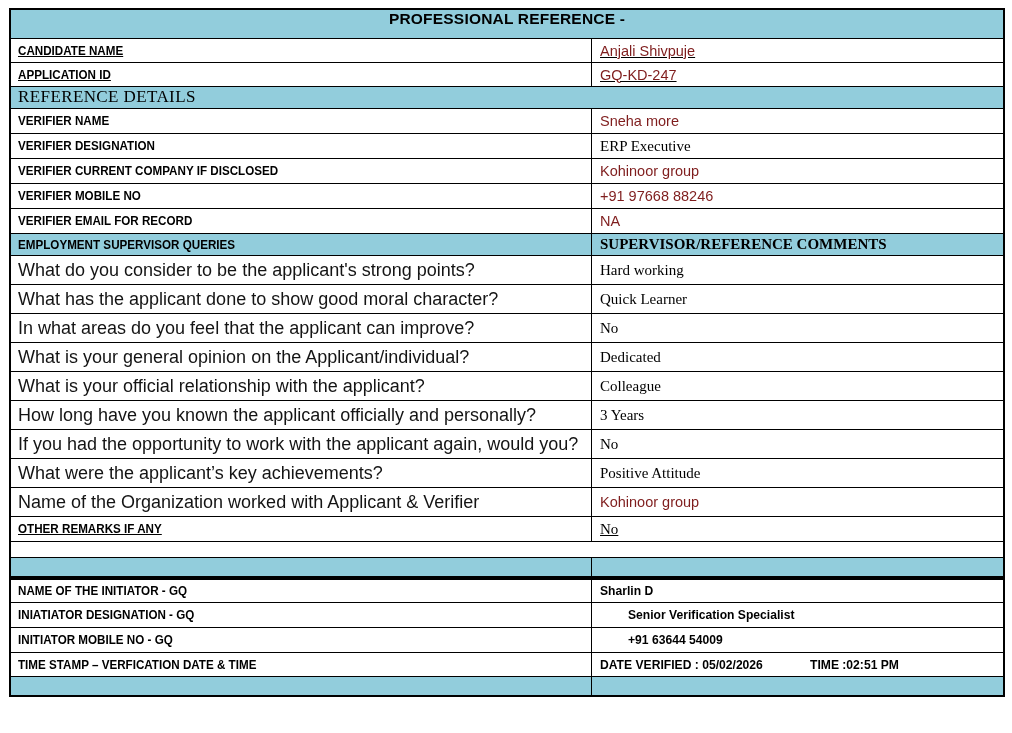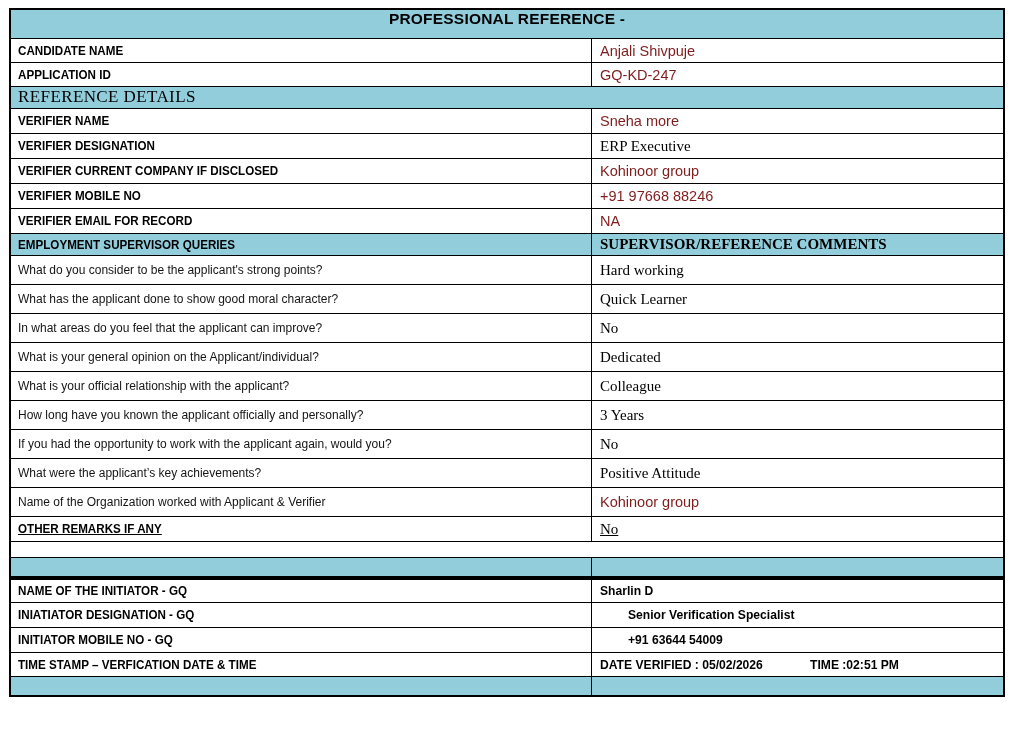--- a/index.html
+++ b/index.html
@@ -16,38 +16,38 @@
   .tbl2 { }
   .row { display: flex; align-items: stretch; border-top: 1px solid #000; }
   .row:first-child { border-top: none; }
   .cl { width: 581px; display: flex; align-items: center; border-right: 1px solid #000; padding: 1px 7px; }
   .cr { flex: 1; display: flex; align-items: center; padding: 1px 8px; }
   .full { flex: 1; display: flex; align-items: center; padding: 1px 7px; }
   .teal { background: var(--accent, #92CDDC); }
 
   
   .h-title { height: 28px; }
-  .h-sm { height: 24px; }
+  .h-sm { height: 24px; text-decoration: underline; }
   .h-sect { height: 22px; align-items: flex-end; }
   .h-ver { height: 25px; }
   .h-qh { height: 22px; }
   .h-q { height: 29px; }
   .h-rem { height: 25px; text-decoration: underline; }
   .h-gap { height: 16px; }
   .h-teal { height: 19px; }
   .h-init { height: 25px; gap: 28px; }
   .h-init1 { height: 22px; }
   .h-ts { height: 24px; }
 
   
   .title-txt { width: 100%; text-align: center; font-weight: bold; font-size: 15.5px; letter-spacing: .2px; }
   .lbl { font-weight: bold; font-size: 12px; white-space: nowrap; transform: scaleX(.97); transform-origin: left center; }
   .sect-serif { font-family: "Liberation Serif", serif; font-size: 17px; letter-spacing: .4px; }
   .hdr-serif { font-family: "Liberation Serif", serif; font-weight: bold; font-size: 15px; }
-  .q { font-size: 12px; color: #141414; }
+  .q { font-size: 18px; color: #141414; }
   .ans-serif { font-family: "Liberation Serif", serif; font-size: 15px; }
   .ans-sans { font-size: 14.5px; color: #7f1d1d; }
   .v-bold { font-weight: bold; font-size: 12.5px; transform: scaleX(.97); transform-origin: left center; white-space: nowrap; }
   .ts-time { margin-left: 42px; }
 </style>
 </head>
 <body>
 
 <div class="sheet">
 

